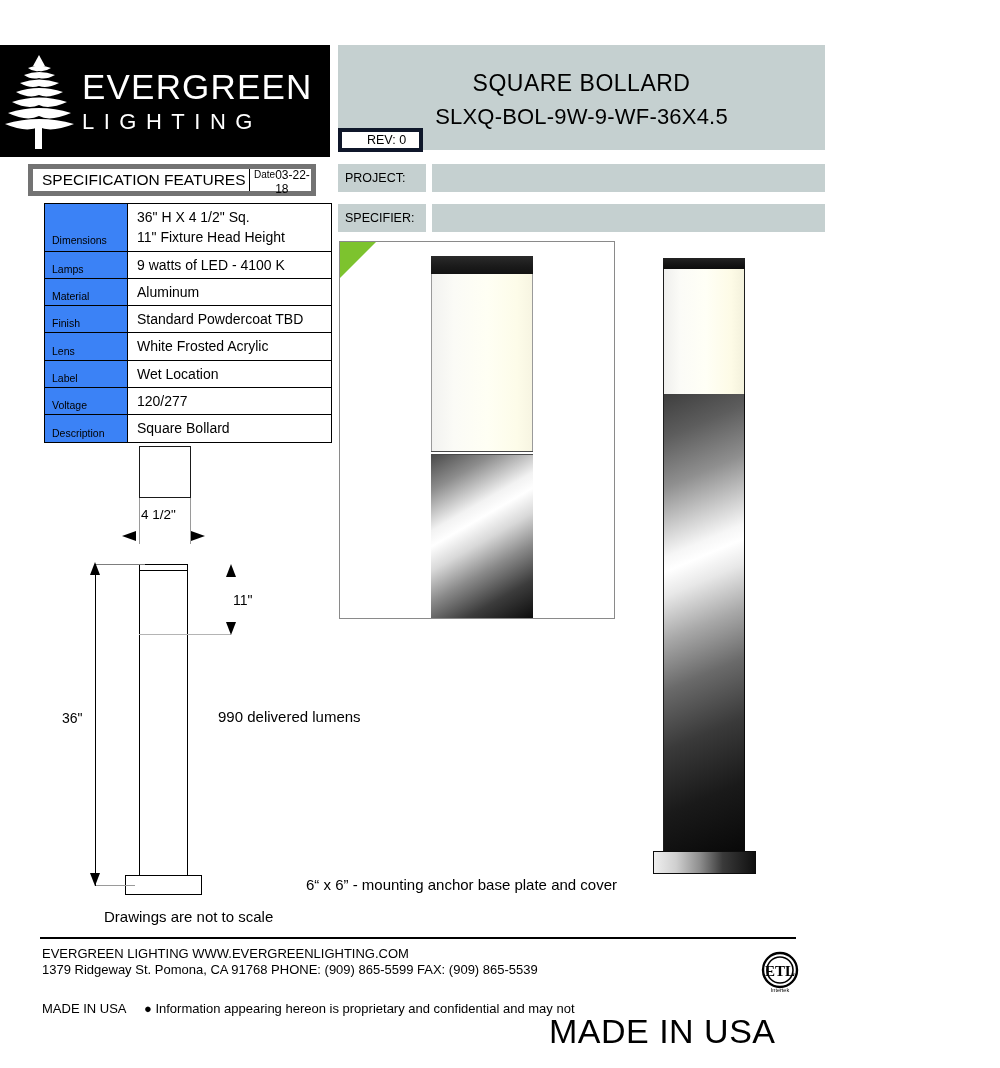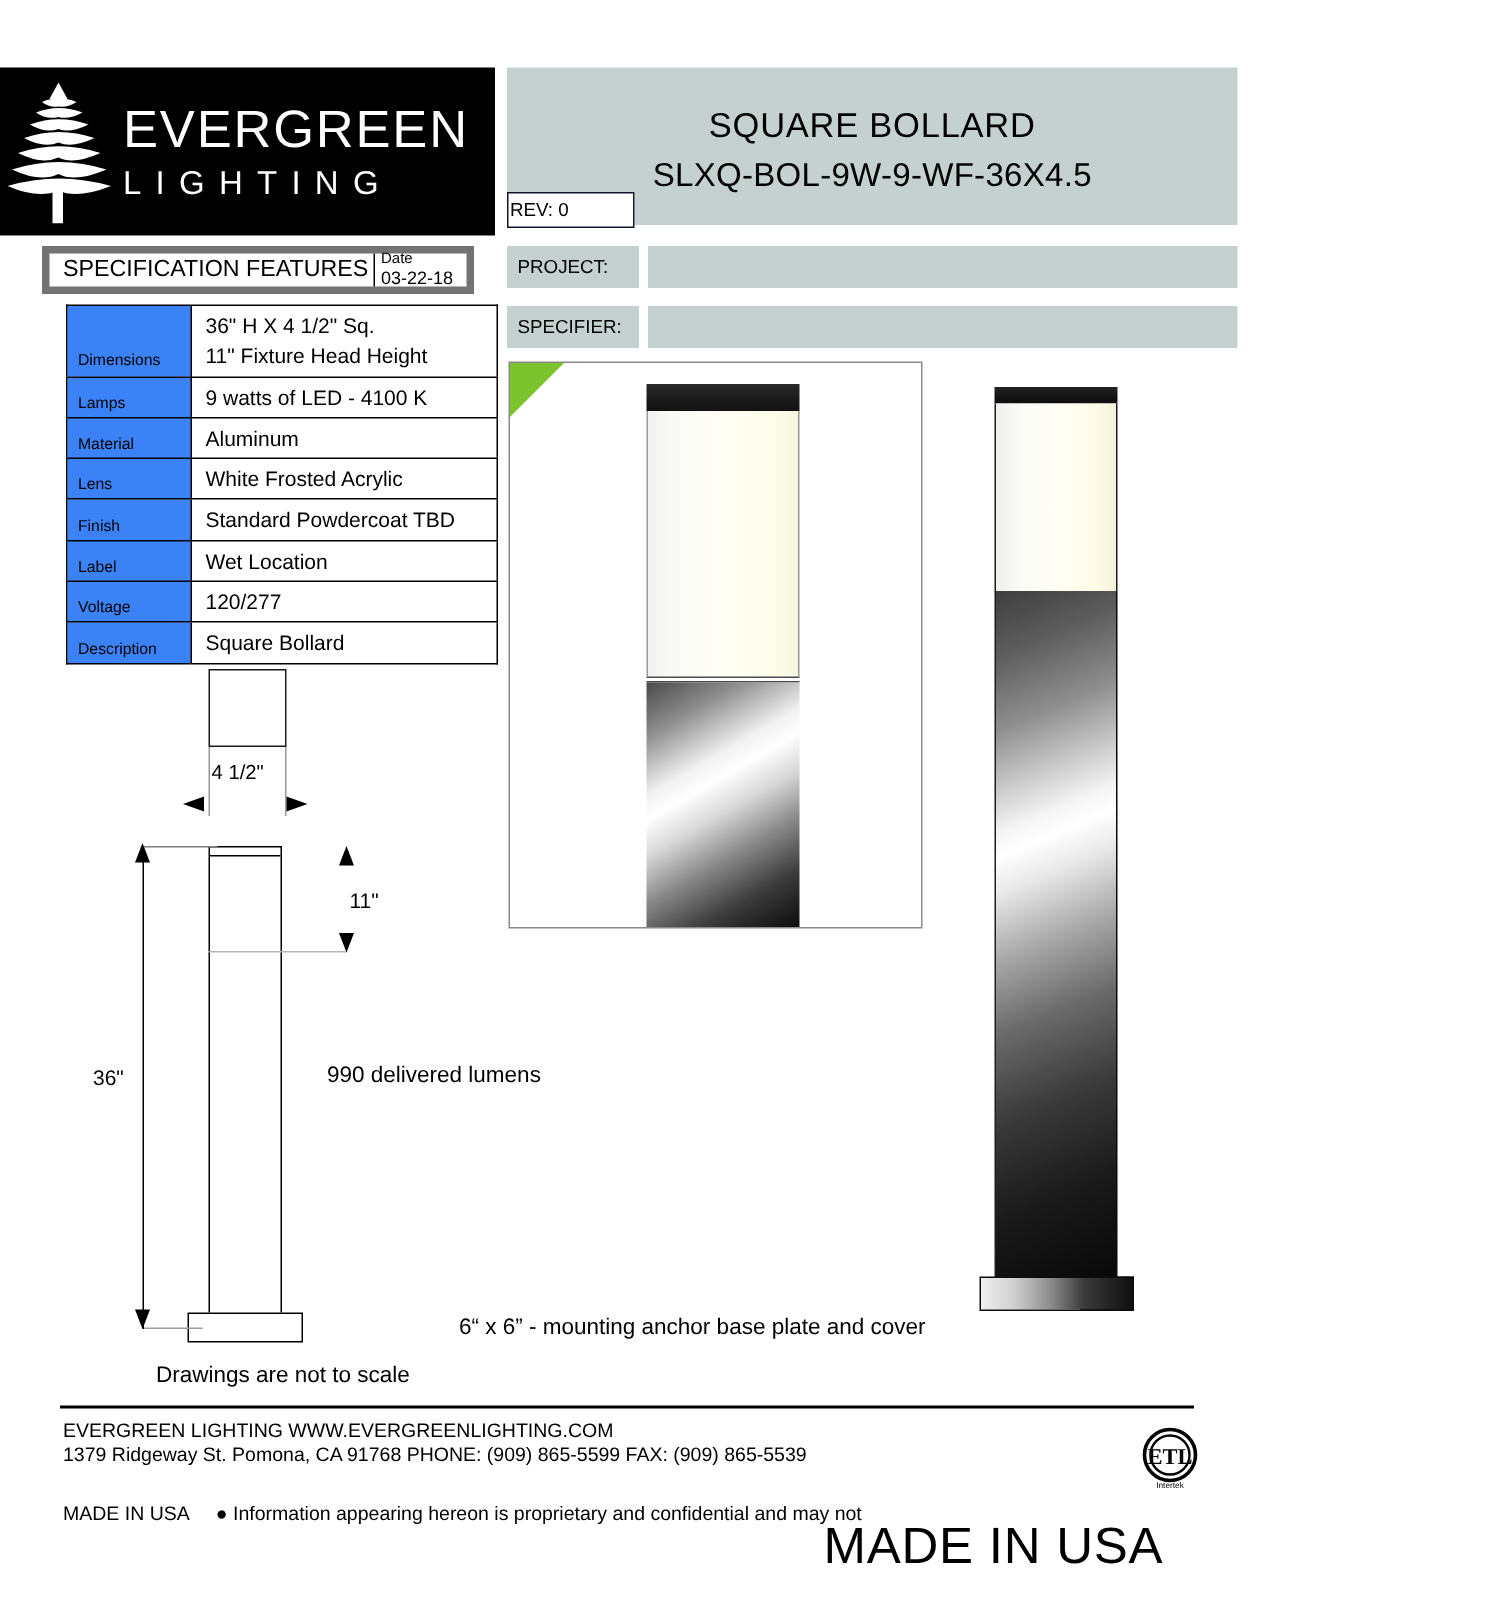--- a/index.html
+++ b/index.html
@@ -62,24 +62,24 @@
     top: 59px;
     font-size: 22px;
     letter-spacing: 0.2px;
   }
 
   .rev-box {
     position: absolute;
     left: 338px; top: 128px;
     width: 85px; height: 24px;
     background: #ffffff;
-    border: 1px solid #0f172a;
+    border: 4px solid #0f172a;
     display: flex;
     align-items: center;
-    padding-left: 1px;
+    padding-left: 25px;
     font-size: 12.5px;
   }
 
   .field-label {
     position: absolute;
     left: 338px;
     width: 88px; height: 28px;
     background: #c5d0d0;
     display: flex;
     align-items: center;
@@ -108,22 +108,21 @@
     display: flex;
     align-items: center;
     padding-left: 9px;
     font-size: 15.5px;
   }
   .spec-header-date {
     width: 62px;
     border-left: 1px solid #000000;
     padding-left: 4px;
     display: flex;
-    flex-direction: column;
-    justify-content: center;
+    flex-direction: row;
   }
   .spec-header-date .d-lab { font-size: 10px; line-height: 1.15; }
   .spec-header-date .d-val { font-size: 12px; line-height: 1.15; }
 
   .spec-table {
     position: absolute;
     left: 44px; top: 203px;
     width: 288px;
     border: 1px solid #000000;
     border-collapse: collapse;
@@ -493,26 +492,26 @@
         </tr>
         <tr>
           <td class="k">Lamps</td>
           <td class="v">9 watts of LED - 4100 K</td>
         </tr>
         <tr>
           <td class="k">Material</td>
           <td class="v">Aluminum</td>
         </tr>
         <tr>
+          <td class="k">Finish</td>
+          <td class="v">Standard Powdercoat TBD</td>
+        </tr>
+        <tr>
           <td class="k">Lens</td>
           <td class="v">White Frosted  Acrylic</td>
-        </tr>
-        <tr>
-          <td class="k">Finish</td>
-          <td class="v">Standard Powdercoat TBD</td>
         </tr>
         <tr>
           <td class="k">Label</td>
           <td class="v">Wet Location</td>
         </tr>
         <tr>
           <td class="k">Voltage</td>
           <td class="v">120/277</td>
         </tr>
         <tr>

